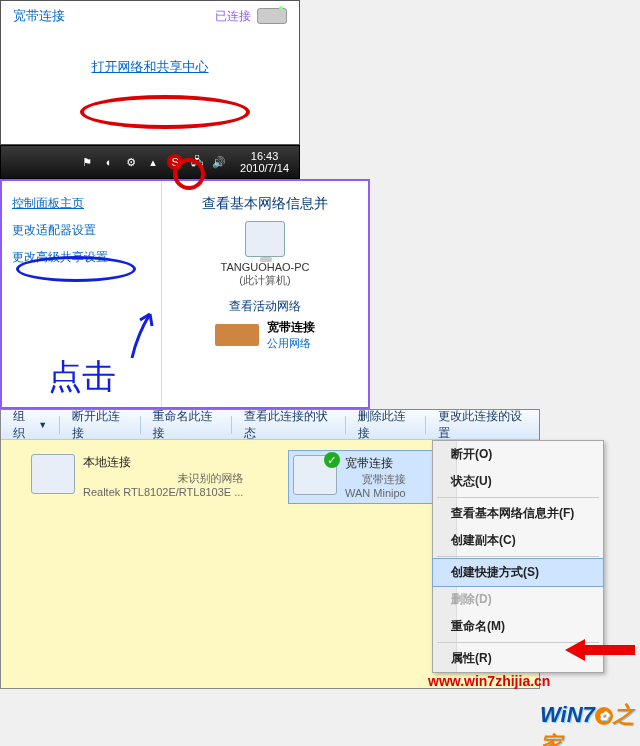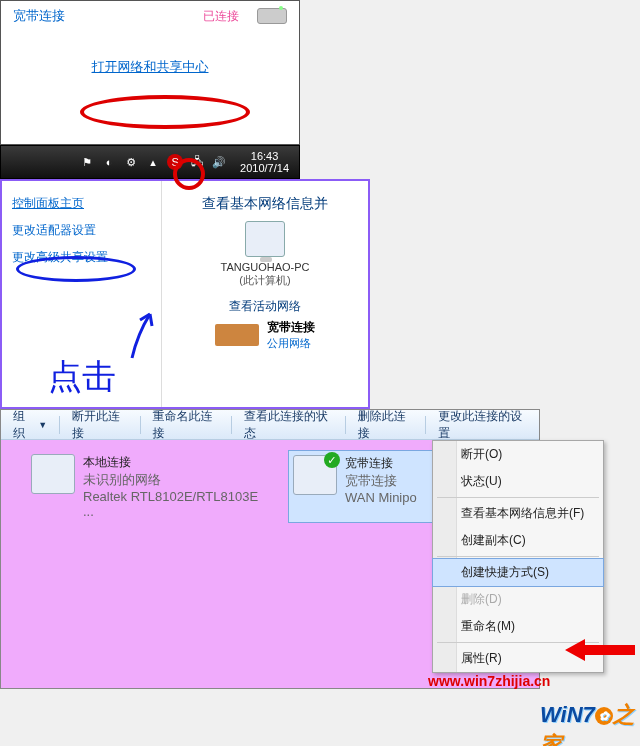--- a/index.html
+++ b/index.html
@@ -3,21 +3,21 @@
   <meta charset="utf-8">
   <style>
     * { margin: 0; padding: 0; box-sizing: border-box; font-family: "Microsoft YaHei", "Segoe UI", Tahoma, sans-serif; }
     body { background: #f0f0f0; width: 640px; height: 746px; position: relative; overflow: hidden; }
 
     
     .panel1 { left: 15px; top: 0; width: 300px; height: 145px; border: 1px solid #555; background: #fff; }
     .p1-title { font-size: 13px; color: #555; padding: 8px 12px 4px; }
     .p1-row { display: flex; justify-content: space-between; align-items: center; padding: 6px 12px; }
     .p1-link { color: #0066cc; font-size: 13px; }
-    .p1-status-wrap { display: flex; align-items: center; gap: 18px; font-size: 12px; color: #ec4899; }
+    .p1-status-wrap { display: flex; align-items: center; gap: 6px; font-size: 12px; color: #8b5cf6; }
     .modem-icon { width: 30px; height: 16px; background: #ccc; border-radius: 3px; border: 1px solid #999; position: relative; }
     .modem-icon::after { content: ""; position: absolute; right: 3px; top: -3px; width: 4px; height: 4px; background: #8f8; border-radius: 50%; }
     .p1-bottom { text-align: center; padding: 26px 0 10px; }
     .p1-bottom a { color: #0066cc; font-size: 13px; text-decoration: underline; }
     .red-oval { position: absolute; border: 4px solid #d00; border-radius: 50%/50%; }
     .oval-link { left: 80px; top: 95px; width: 170px; height: 34px; }
 
     
     .taskbar { left: 15px; top: 160px; width: 300px; height: 34px; background: linear-gradient(#3a3a3a,#111); display: flex; align-items: center; color: #fff; font-size: 11px; border: 1px solid #000; }
     .tb-spacer { flex: 1; }
@@ -39,37 +39,37 @@
     .p2-comp-icon::after{content:"";position:absolute;left:14px;bottom:-6px;width:12px;height:5px;background:#ccc;border-radius:2px;}
     .p2-name { font-size: 11px; color: #333; }
     .p2-sub { font-size: 11px; color: #555; }
     .p2-sec { font-size: 12px; color: #003a7a; margin: 10px 0 0; }
     .p2-net { display: flex; align-items: center; gap: 8px; justify-content: center; font-size: 12px; margin-top: 4px; }
     .p2-bench { width: 44px; height: 22px; background: #cd853f; border-radius: 2px; }
     .p2-net-txt { text-align: left; }
     .p2-net-txt a { color: #0066cc; font-size: 11px; }
 
     
-    .panel3 { left: 15px; top: 460px; width: 540px; height: 280px; background: #f0abfc; border: 1px solid #888; }
+    .panel3 { left: 15px; top: 460px; width: 540px; height: 280px; background: #fef9c3; border: 1px solid #888; }
     .toolbar { background: linear-gradient(#f7fbff,#dbe9f9); border-bottom: 1px solid #b7cde2; height: 30px; display: flex; align-items: center; font-size: 12px; color: #1a3b66; }
     .tb-item { padding: 0 12px; height: 100%; display: flex; align-items: center; gap: 4px; cursor: default; }
     .tb-sep { width: 1px; height: 18px; background: #b7cde2; }
     .chev { font-size: 9px; }
     .p3-body { padding: 10px; display: flex; gap: 20px; position: relative; margin-left: 16px; }
     .conn { display: flex; gap: 8px; padding: 4px; width: 250px; }
     .conn.sel { background: #cfe4ff; border: 1px solid #7aa7e0; }
     .conn-icon { width: 44px; height: 40px; background: #e8eef8; border: 1px solid #9ab; border-radius: 3px; position: relative; flex-shrink: 0; }
     .green-check { position: absolute; right: -4px; top: -4px; width: 16px; height: 16px; background: #2a2; border-radius: 50%; color: #fff; font-size: 11px; text-align: center; line-height: 16px; }
     .conn-txt { font-size: 12px; color: #333; }
     .conn-txt .t1 { color: #202020; }
-    .conn-txt .t2 { color: #666; font-size: 13px; }
+    .conn-txt .t2 { color: #666; font-size: 11px; text-align: right; }
 
     
     .ctx { position: absolute; left: 415px; top: 0; width: 172px; background: #f6f6f6; border: 1px solid #a7a7a7; box-shadow: 2px 2px 4px rgba(0,0,0,.25); font-size: 12px; }
-    .ctx-item { padding: 5px 10px 5px 28px; color: #222; }
+    .ctx-item { padding: 5px 10px 5px 18px; color: #222; font-weight: bold; }
     .ctx-item.disabled { color: #aaa; }
     .ctx-item.hl { background: #cfe4ff; border: 1px solid #7aa7e0; margin: -1px; }
     .ctx-sep { height: 1px; background: #ccc; margin: 2px 4px; }
     .ctx-gutter { position: absolute; left: 0; top: 0; bottom: 0; width: 24px; background: #ececec; border-right: 1px solid #ddd; }
     .ctx-items { position: relative; }
 
     
     .red-arrow { position: absolute; left: 565px; top: 637px; width: 70px; height: 26px; pointer-events: none; }
     .wm { position: absolute; left: 428px; top: 673px; font-size: 14px; font-weight: bold; color: #d00; }
     .wm2 { position: absolute; left: 540px; top: 700px; font-weight: bold; font-style: italic; font-size: 22px; color: #0b4aa0; text-shadow: 1px 1px 0 #8fd0ff; }

